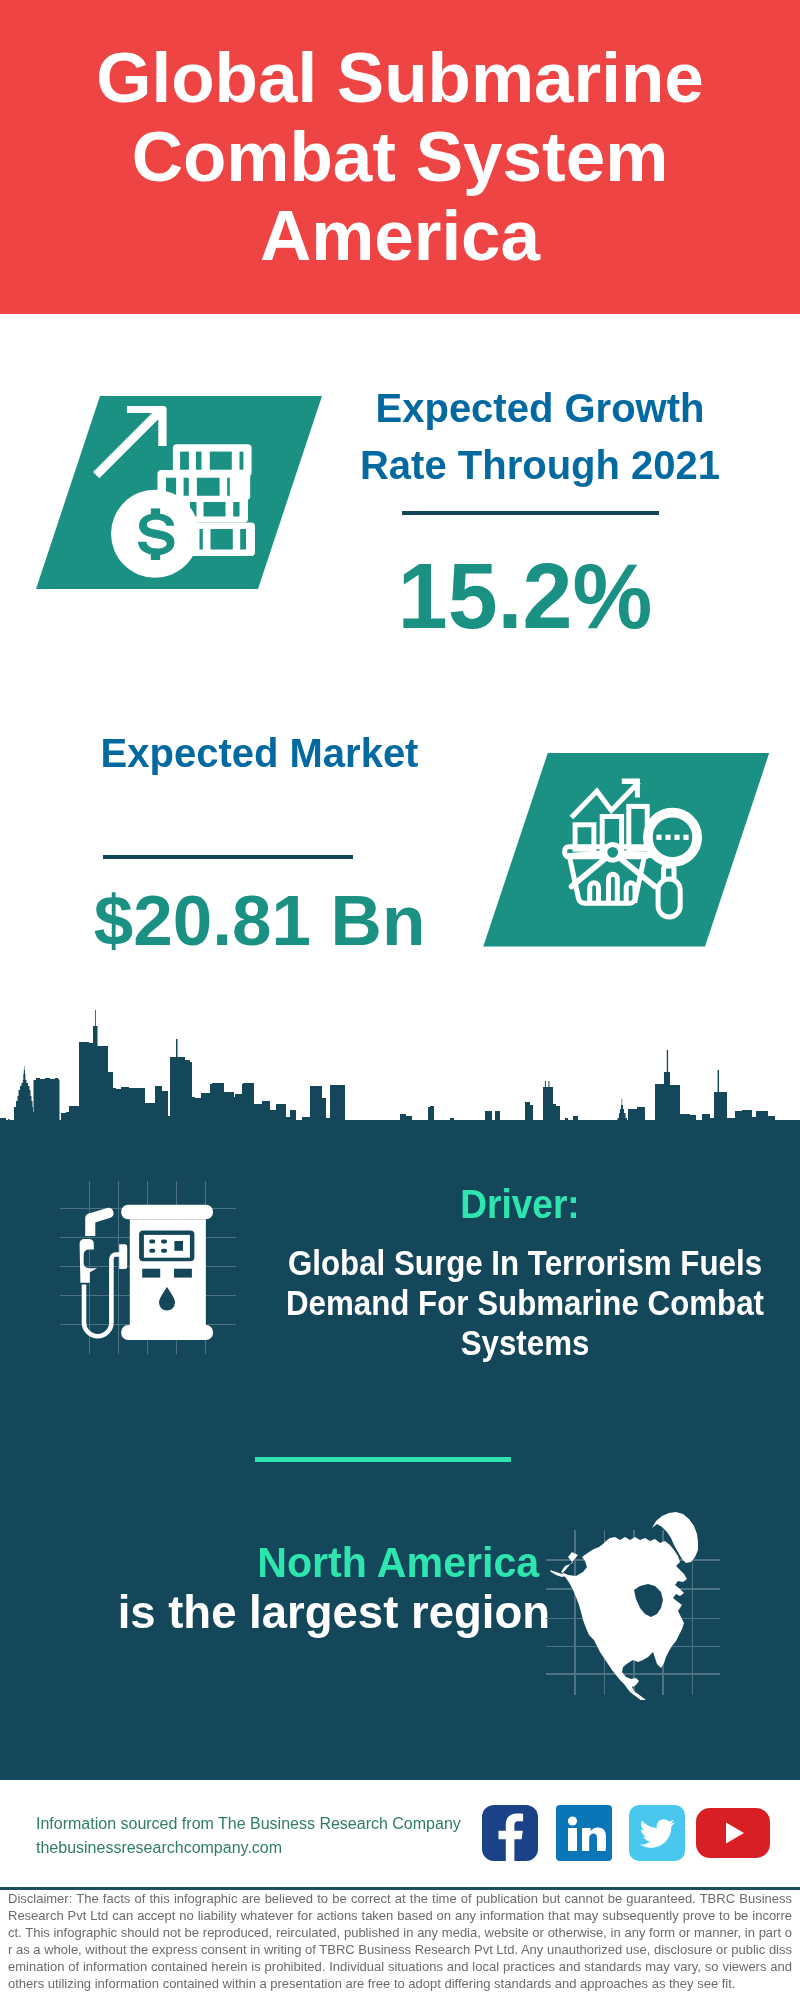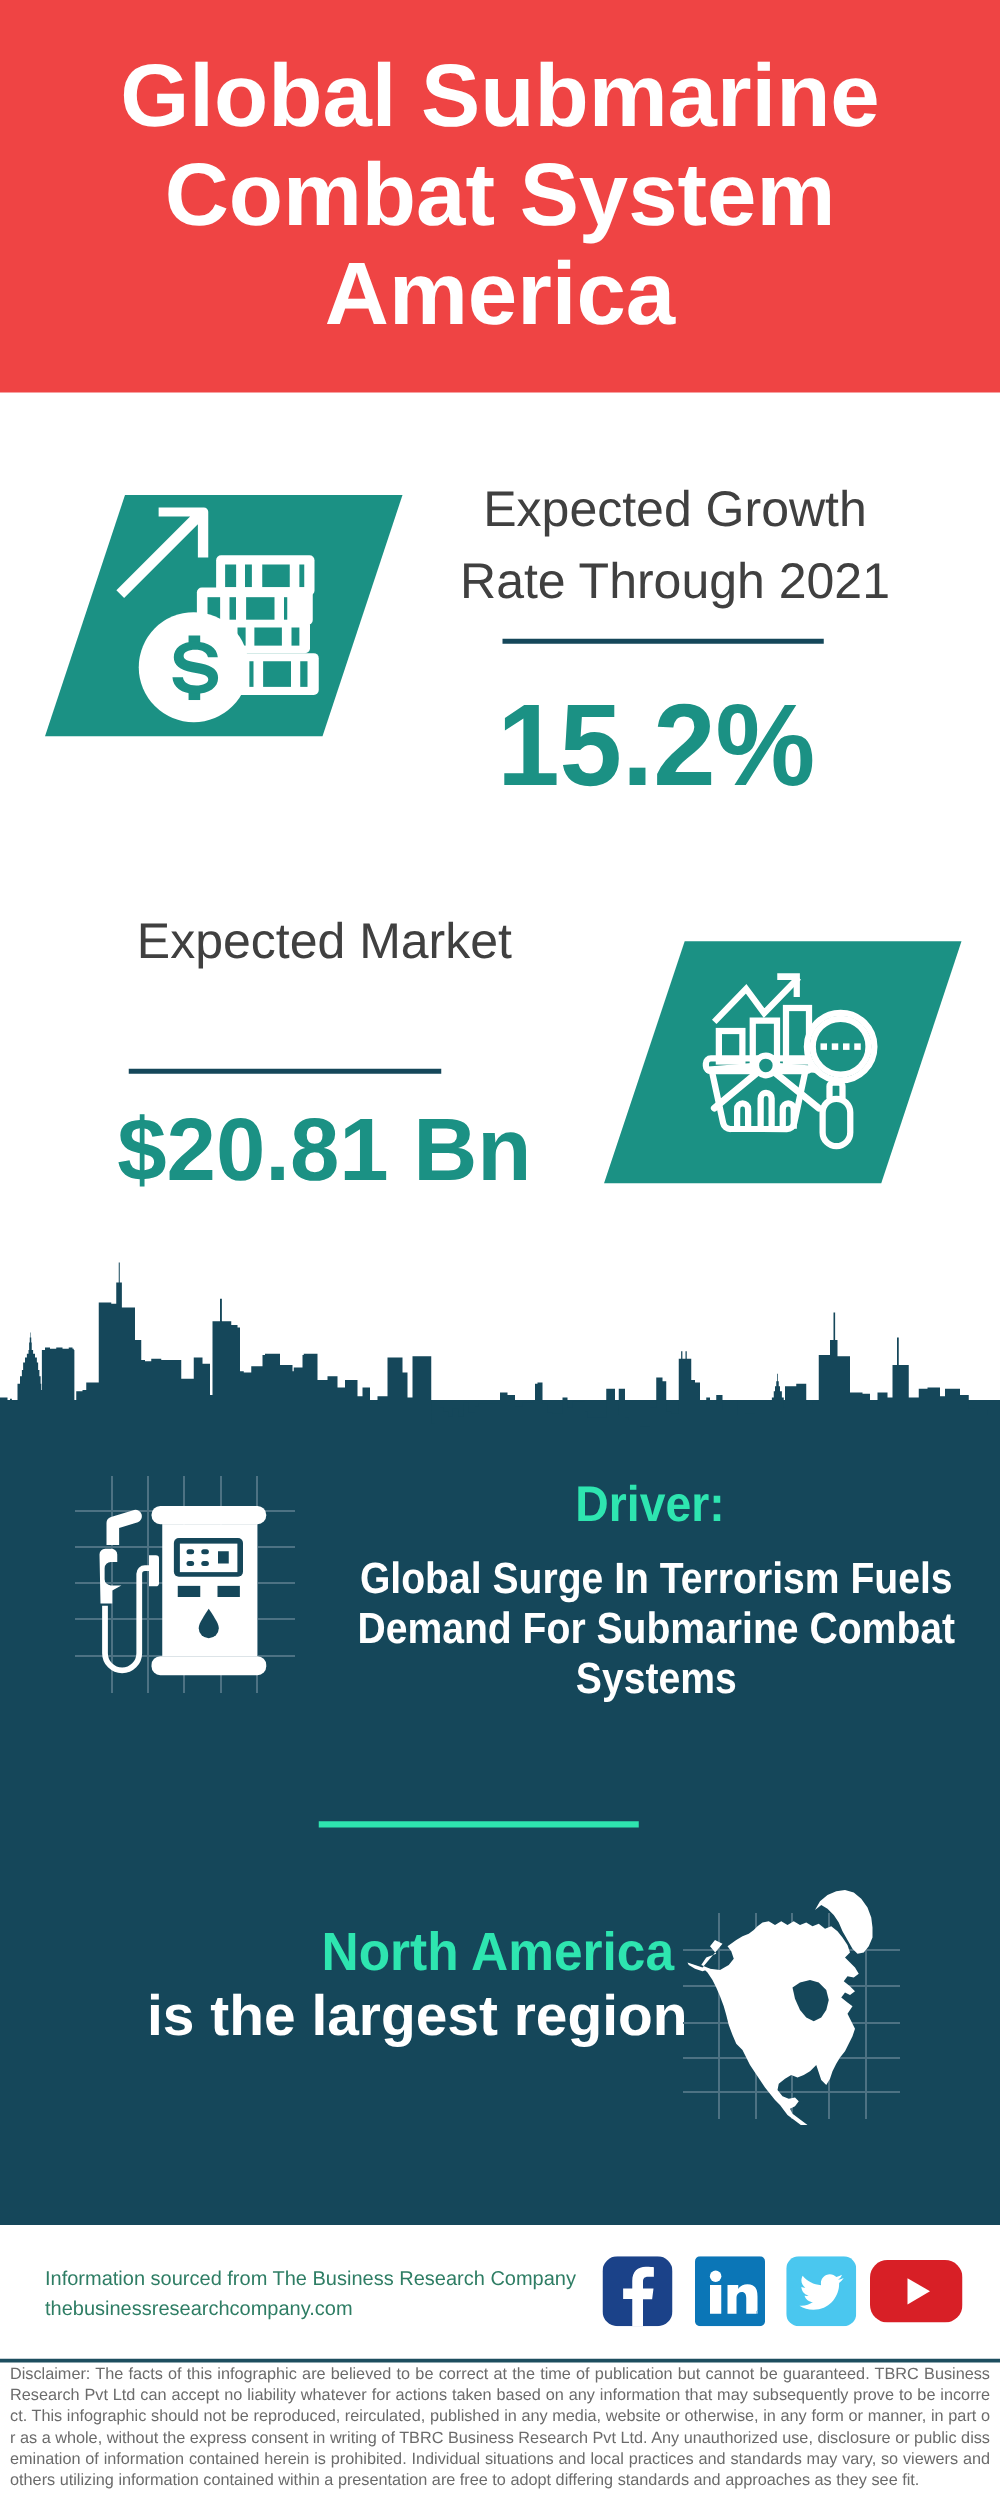--- a/index.html
+++ b/index.html
@@ -1,21 +1,21 @@
 <!DOCTYPE html>
 <html><head>
 <meta charset="utf-8">
 <style>
   html,body{margin:0;padding:0;}
   body{width:800px;height:2000px;background:#fff;font-family:"Liberation Sans",sans-serif;overflow:hidden;}
   .page{position:relative;width:800px;height:2000px;background:#fff;}
   .header{position:absolute;left:0;top:0;width:800px;height:314px;background:#ef4444;}
   .header .t{position:absolute;left:0;top:38px;width:800px;color:#fff;text-align:center;font-size:71px;font-weight:bold;line-height:79px;}
   .darksec{position:absolute;left:0;top:1120px;width:800px;height:660px;background:#15475a;}
-  .statlabel{position:absolute;color:#404040;font-weight:normal;font-size:40px;line-height:57px;text-align:center;}
+  .statlabel{position:absolute;color:#0369a1;font-weight:bold;font-size:40px;line-height:57px;text-align:center;}
   .rule{position:absolute;height:4px;background:#15475a;}
   .footer{position:absolute;left:36px;top:1812px;color:#2e7d64;font-size:16px;line-height:24px;white-space:nowrap;}
   .socials{position:absolute;left:482px;top:1805px;}
   .soc{position:absolute;display:block;line-height:0;}
   .soc.fb{left:0;top:0;}
   .soc.li{left:74px;top:0;}
   .soc.tw{left:147px;top:0;}
   .soc.yt{left:214px;top:3px;}
   .disclaimer{position:absolute;left:8px;top:1891px;width:784px;color:#6b6b6b;font-size:13px;line-height:16.9px;text-align:justify;word-break:break-all;}
   .footrule{position:absolute;left:0;top:1887px;width:800px;height:2.6px;background:#1d4e5f;}

